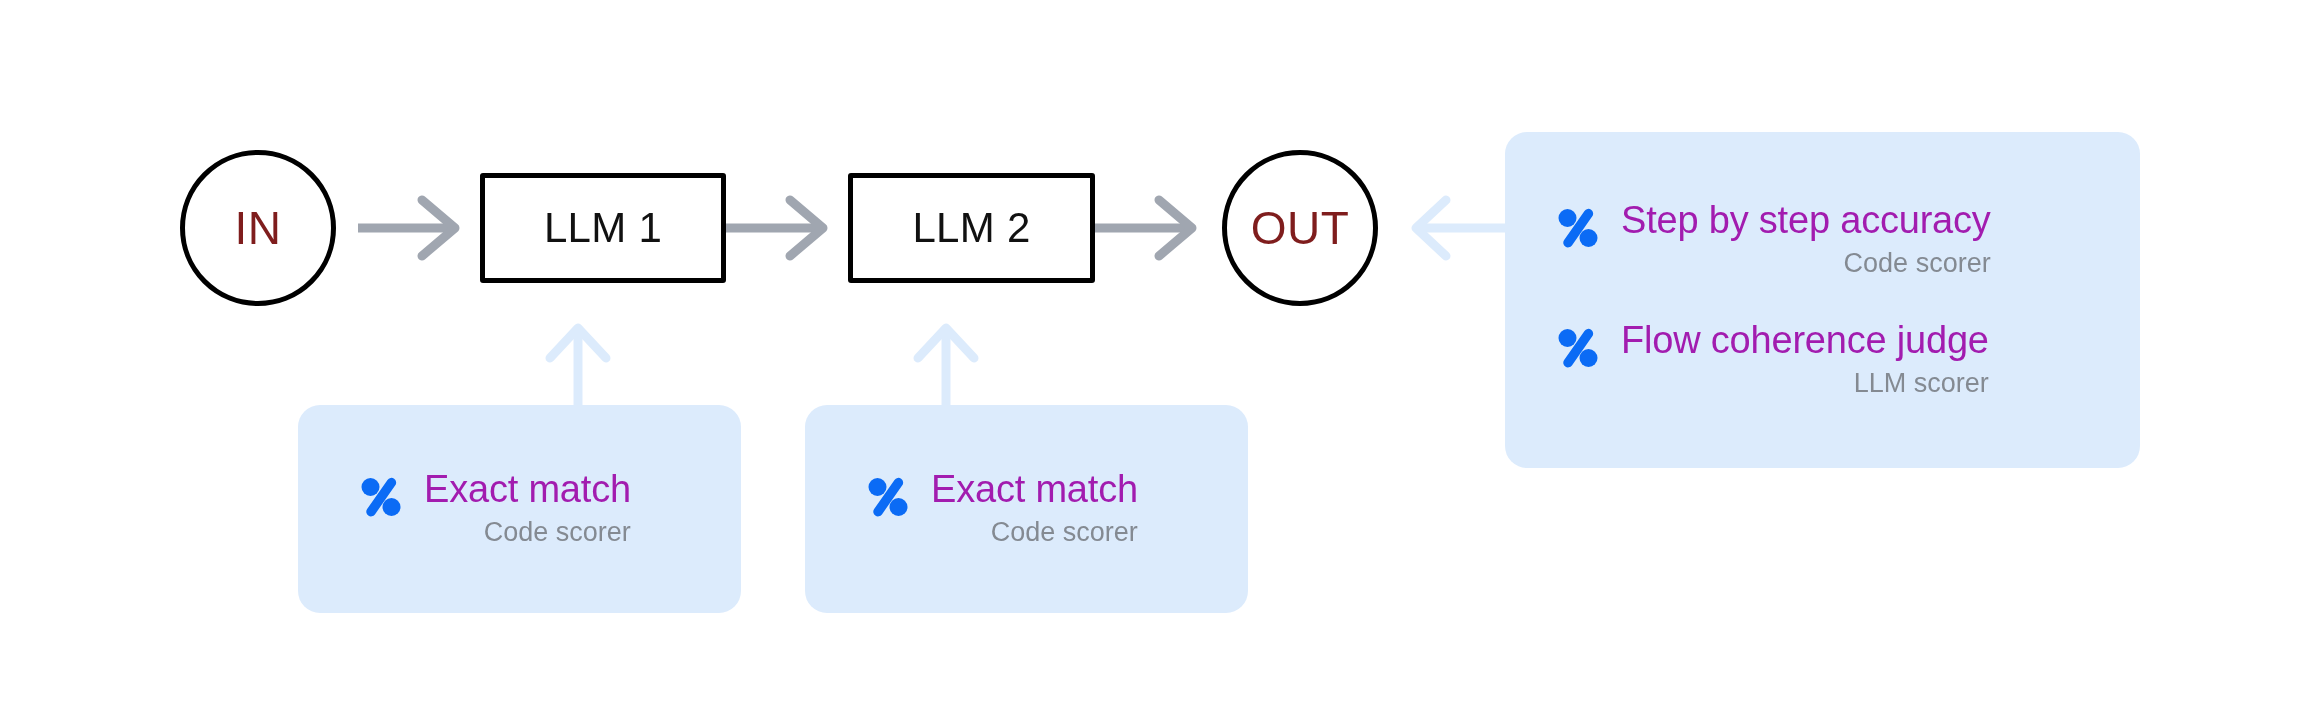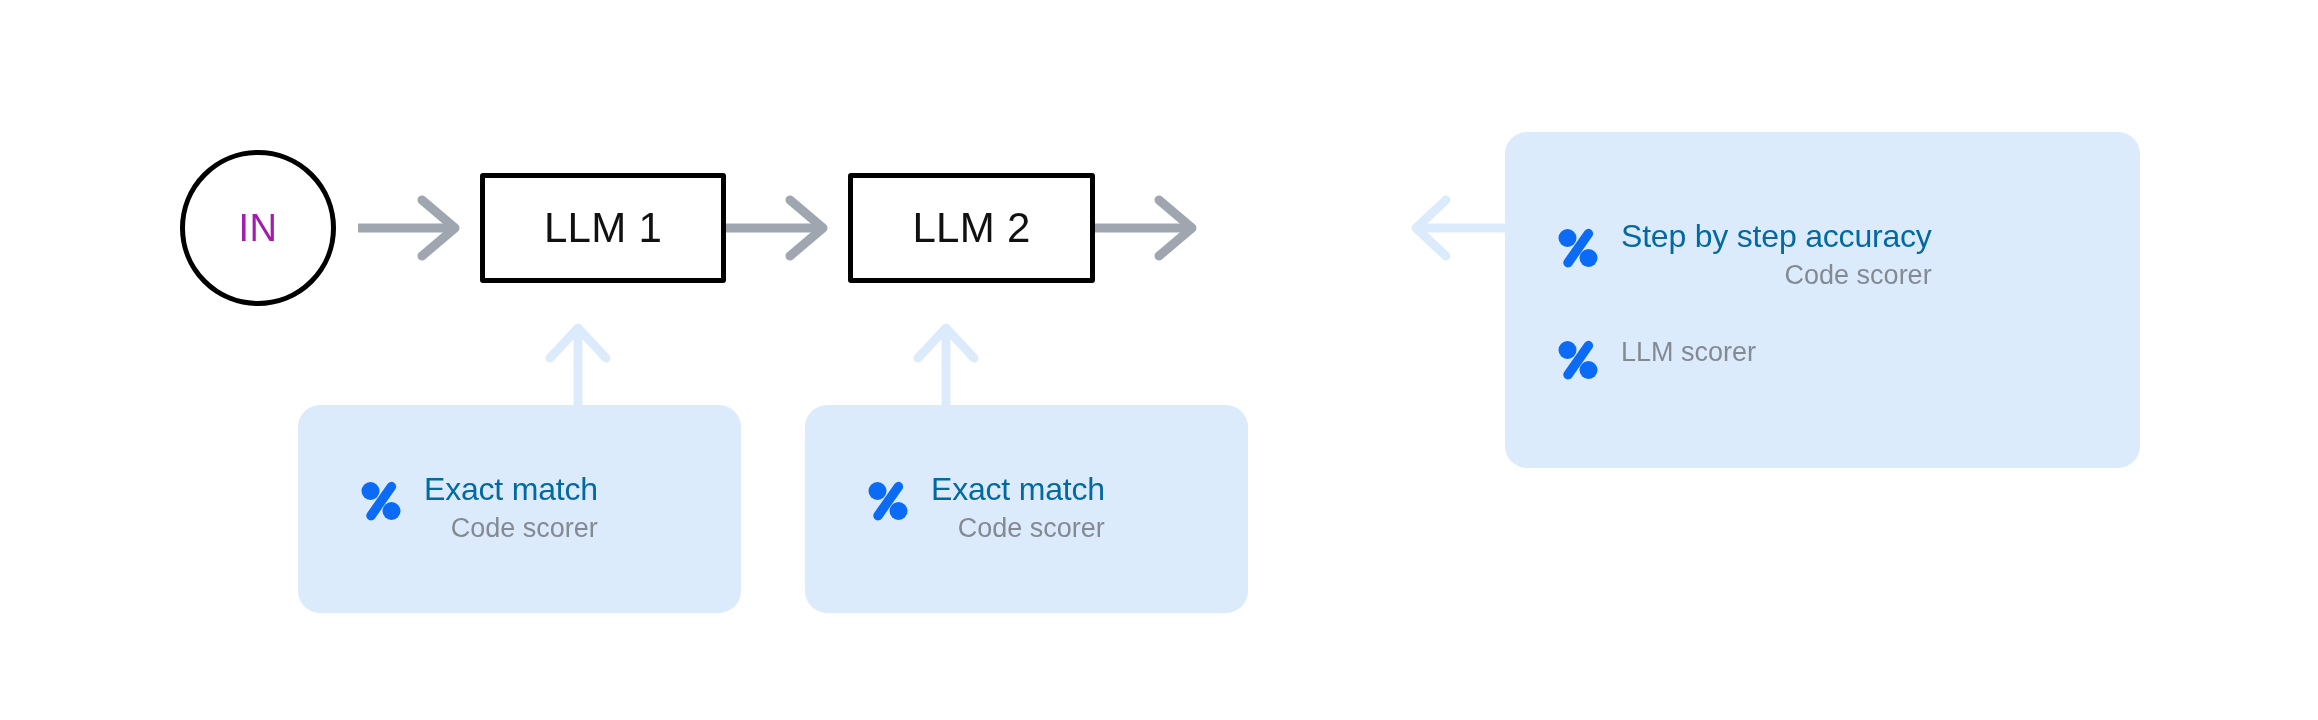--- a/index.html
+++ b/index.html
@@ -24,22 +24,22 @@
     position: absolute;
     box-sizing: border-box;
     border: 5px solid #000000;
     border-radius: 50%;
     background: #ffffff;
     display: flex;
     align-items: center;
     justify-content: center;
   }
   .node-circle .node-label {
-    font-size: 38px;
-    color: #a21caf;
+    font-size: 46px;
+    color: #7f1d1d;
     letter-spacing: 0.5px;
     line-height: 1;
   }
 
   .node-box {
     position: absolute;
     box-sizing: border-box;
     border: 5px solid #000000;
     border-radius: 3px;
     background: #ffffff;
@@ -83,22 +83,22 @@
     flex: 0 0 auto;
     width: 42px;
     height: 42px;
     margin-top: 8px;
   }
   .scorer-texts {
     display: flex;
     flex-direction: column;
   }
   .scorer-title {
-    font-size: 32px;
-    color: #0369a1;
+    font-size: 38px;
+    color: #a21caf;
     line-height: 1.12;
     letter-spacing: -0.2px;
     white-space: nowrap;
   }
   .scorer-subtitle {
     font-size: 27px;
     color: #848a92;
     line-height: 1.3;
     margin-top: 4px;
     white-space: nowrap;
@@ -163,20 +163,23 @@
   </div>
 
   <div class="node-box" id="node-llm1" style="left:480px; top:173px; width:246px; height:110px;">
     <span class="node-label">LLM 1</span>
   </div>
 
   <div class="node-box" id="node-llm2" style="left:848px; top:173px; width:247px; height:110px;">
     <span class="node-label">LLM 2</span>
   </div>
 
+  <div class="node-circle" id="node-out" style="left:1222px; top:150px; width:156px; height:156px;">
+    <span class="node-label">OUT</span>
+  </div>
 
   <div class="scorer-card" id="card-llm1">
     <div class="scorer-row">
       <span class="scorer-icon">
         <svg viewBox="0 0 42 42" width="42" height="42" xmlns="http://www.w3.org/2000/svg">
           <circle cx="10.5" cy="11" r="9" fill="#0b6bf5"></circle>
           <circle cx="31.5" cy="31" r="9" fill="#0b6bf5"></circle>
           <rect x="16.5" y="-1.5" width="9.5" height="45" rx="4.75" fill="#0b6bf5" transform="rotate(35 21 21)"></rect>
         </svg>
       </span>
@@ -219,18 +222,19 @@
     </div>
     <div class="scorer-row">
       <span class="scorer-icon">
         <svg viewBox="0 0 42 42" width="42" height="42" xmlns="http://www.w3.org/2000/svg">
           <circle cx="10.5" cy="11" r="9" fill="#0b6bf5"></circle>
           <circle cx="31.5" cy="31" r="9" fill="#0b6bf5"></circle>
           <rect x="16.5" y="-1.5" width="9.5" height="45" rx="4.75" fill="#0b6bf5" transform="rotate(35 21 21)"></rect>
         </svg>
       </span>
       <span class="scorer-texts">
+        <span class="scorer-title">Flow coherence judge</span>
         <span class="scorer-subtitle">LLM scorer</span>
       </span>
     </div>
   </div>
 
 </div>
 
 </body></html>

